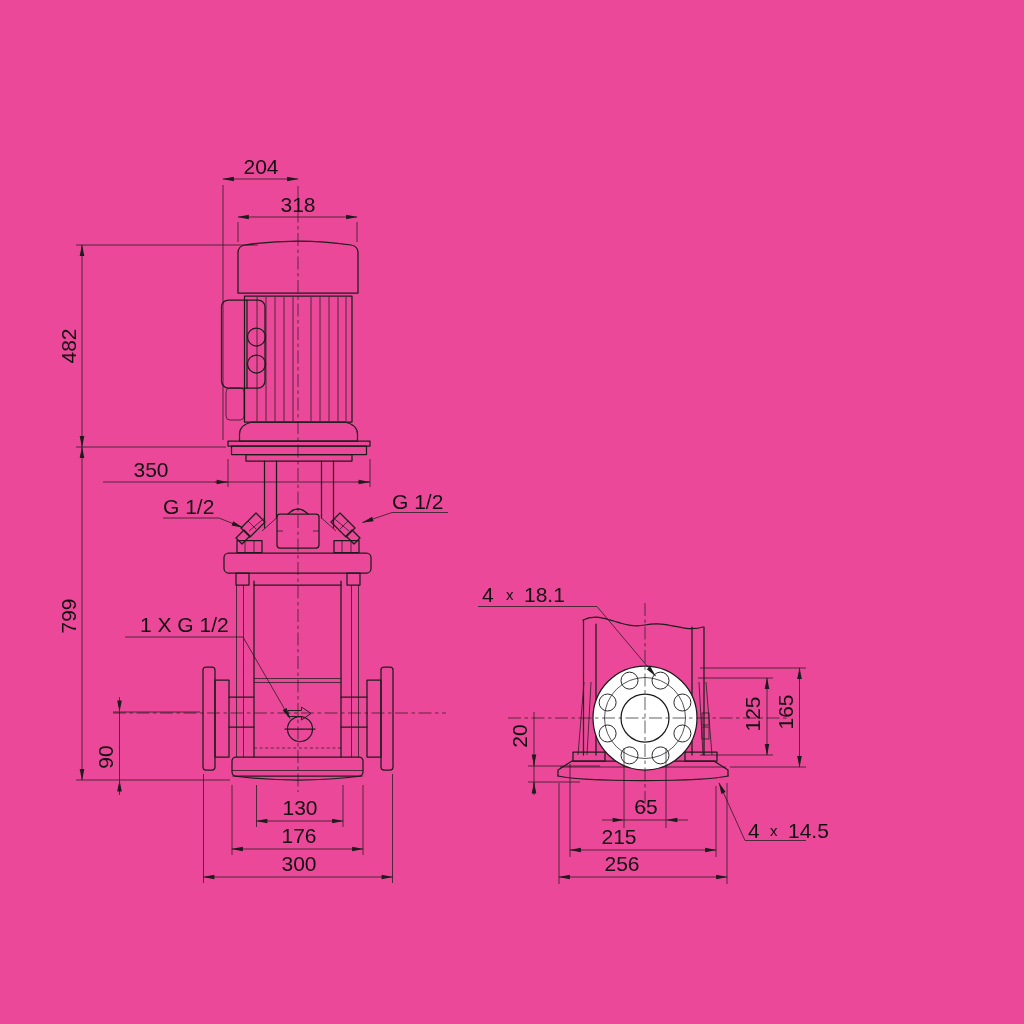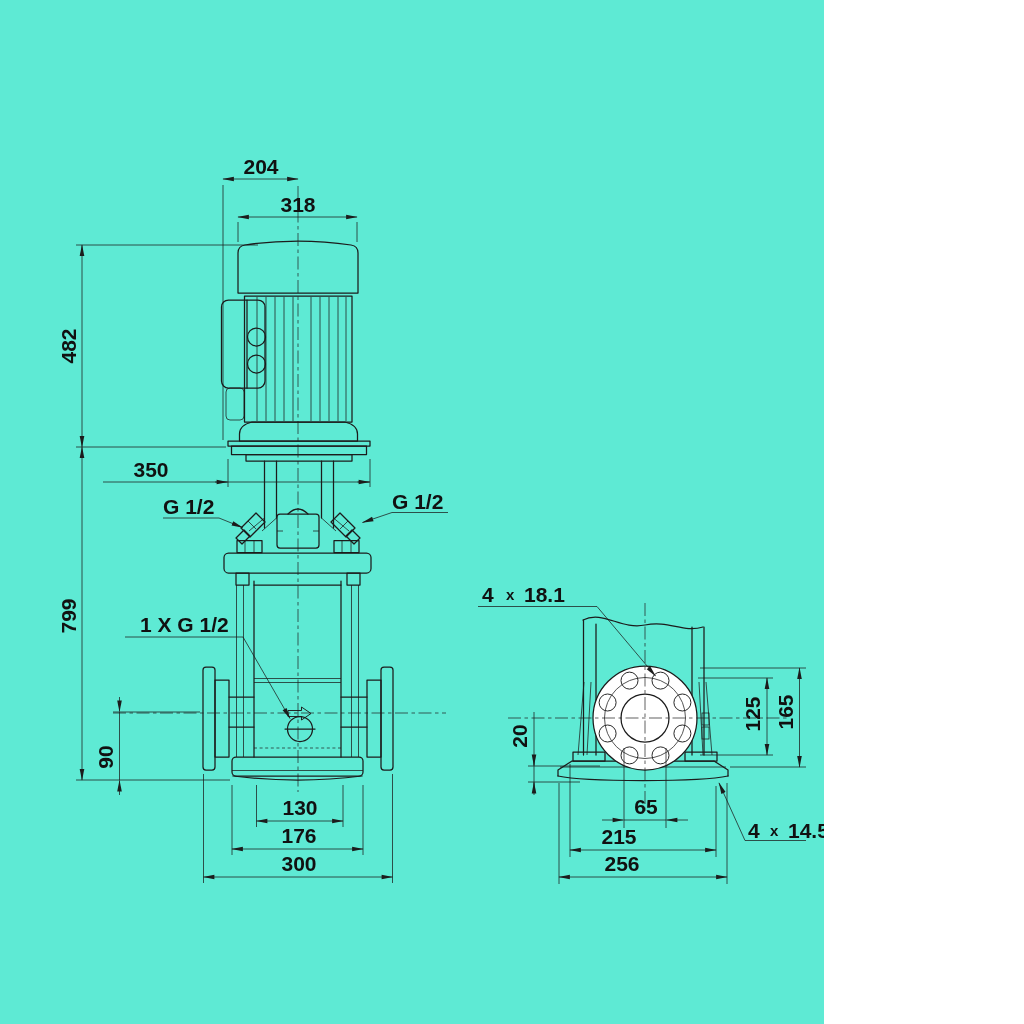--- a/index.html
+++ b/index.html
@@ -1,16 +1,16 @@
 <!DOCTYPE html>
 <html><head>
 <meta charset="utf-8">
 <style>
   html,body{margin:0;padding:0;background:#ffffff;}
-  .page{width:824px;height:1024px;background:#5eead4;position:relative;overflow:hidden;font-weight:bold;}
+  .page{width:1024px;height:1024px;background:#ec4899;position:relative;overflow:hidden;}
   svg{display:block;}
   .ln{stroke:#1c1c1c;stroke-width:1.25;fill:none;stroke-linecap:round;stroke-linejoin:round;}
   .tn{stroke:#1c1c1c;stroke-width:0.75;fill:none;stroke-linecap:butt;}
   .md{stroke:#1c1c1c;stroke-width:0.95;fill:none;}
   .cl{stroke:#1c1c1c;stroke-width:0.7;fill:none;stroke-dasharray:13 3.5 3.5 3.5;}
   .hd{stroke:#1c1c1c;stroke-width:0.7;fill:none;stroke-dasharray:3 2.6;}
   .wfill{fill:#ffffff;}
   text{font-family:"Liberation Sans","DejaVu Sans",sans-serif;fill:#111;stroke:none;}
   .txt{font-size:21px;}
   .txs{font-size:15px;}

